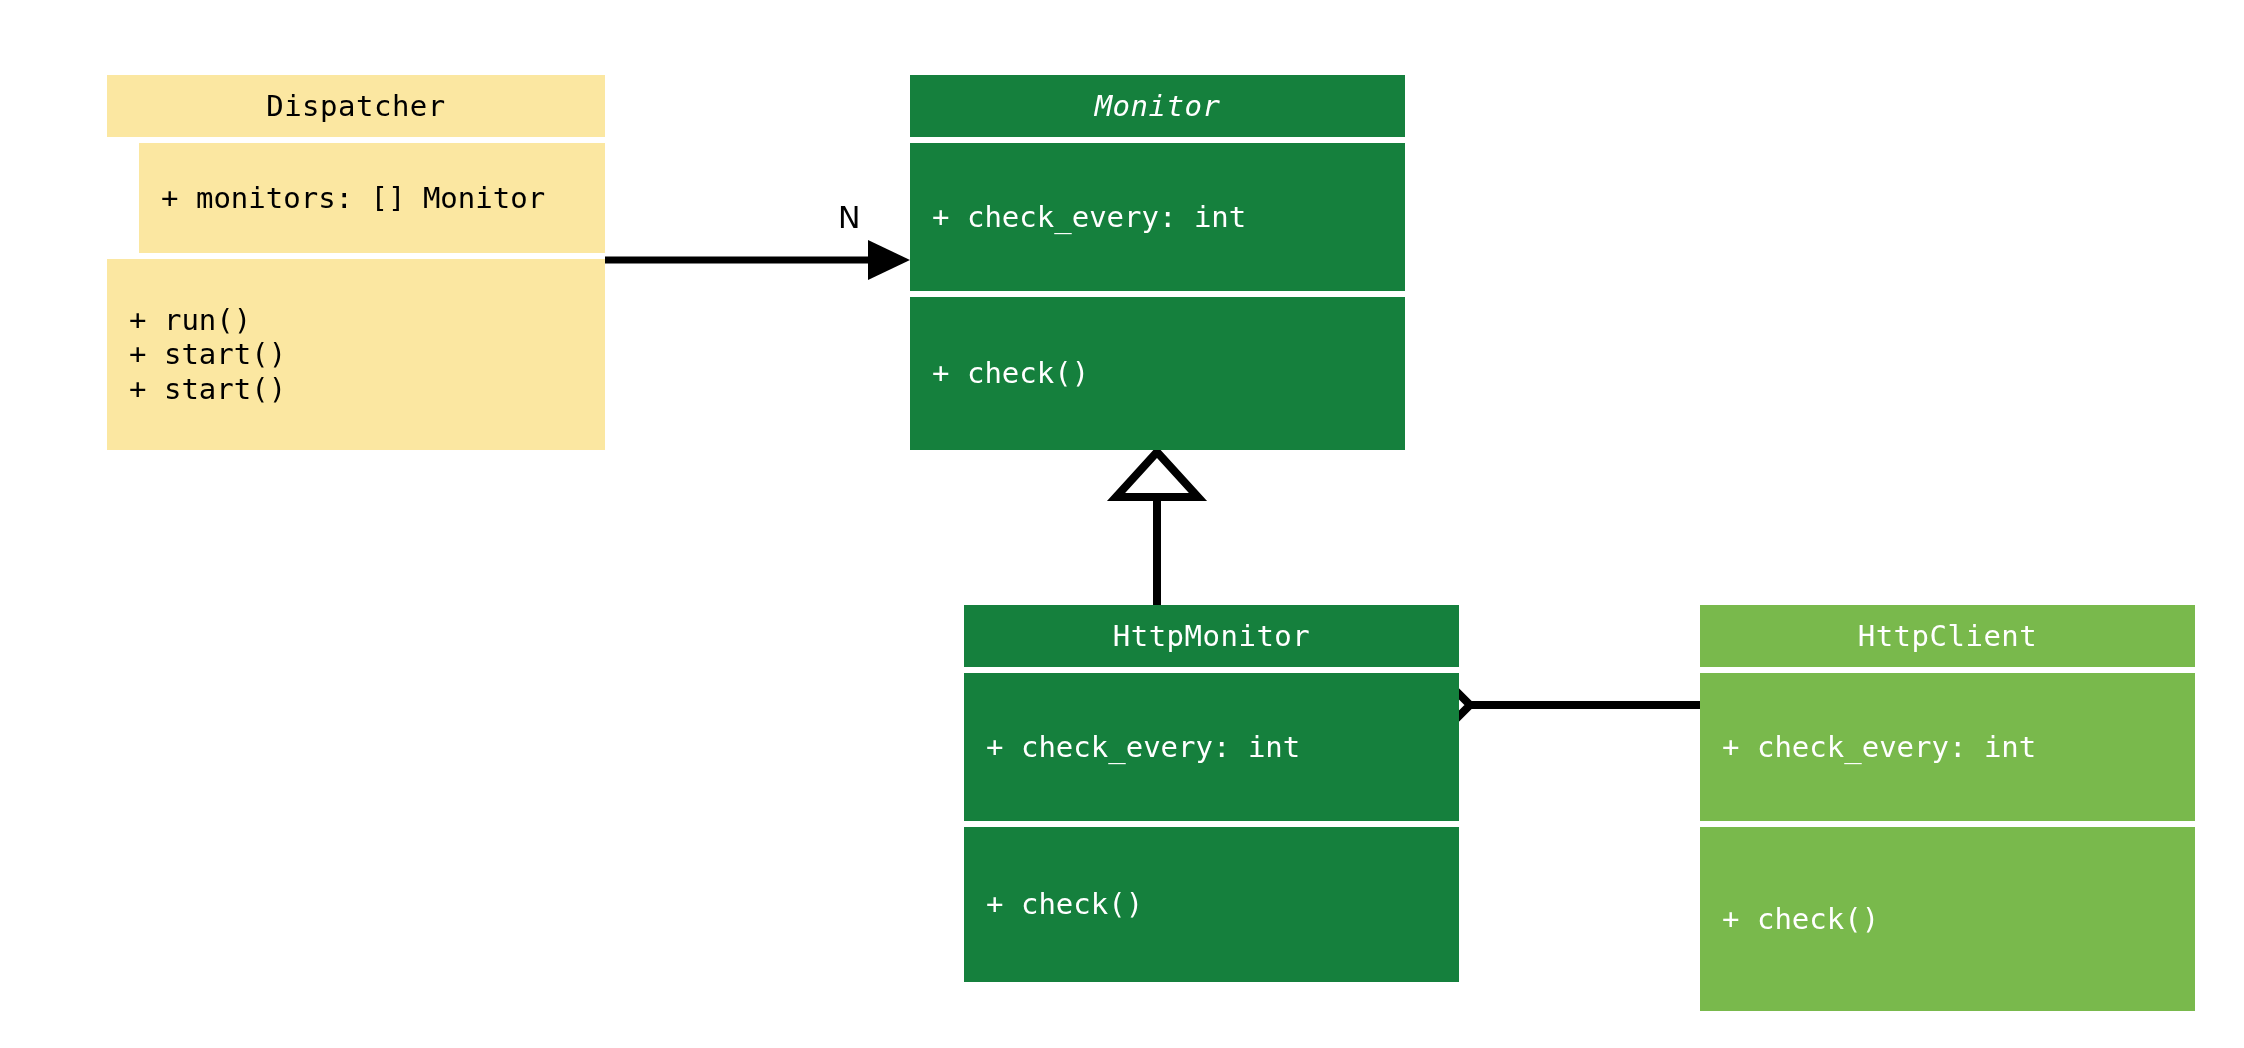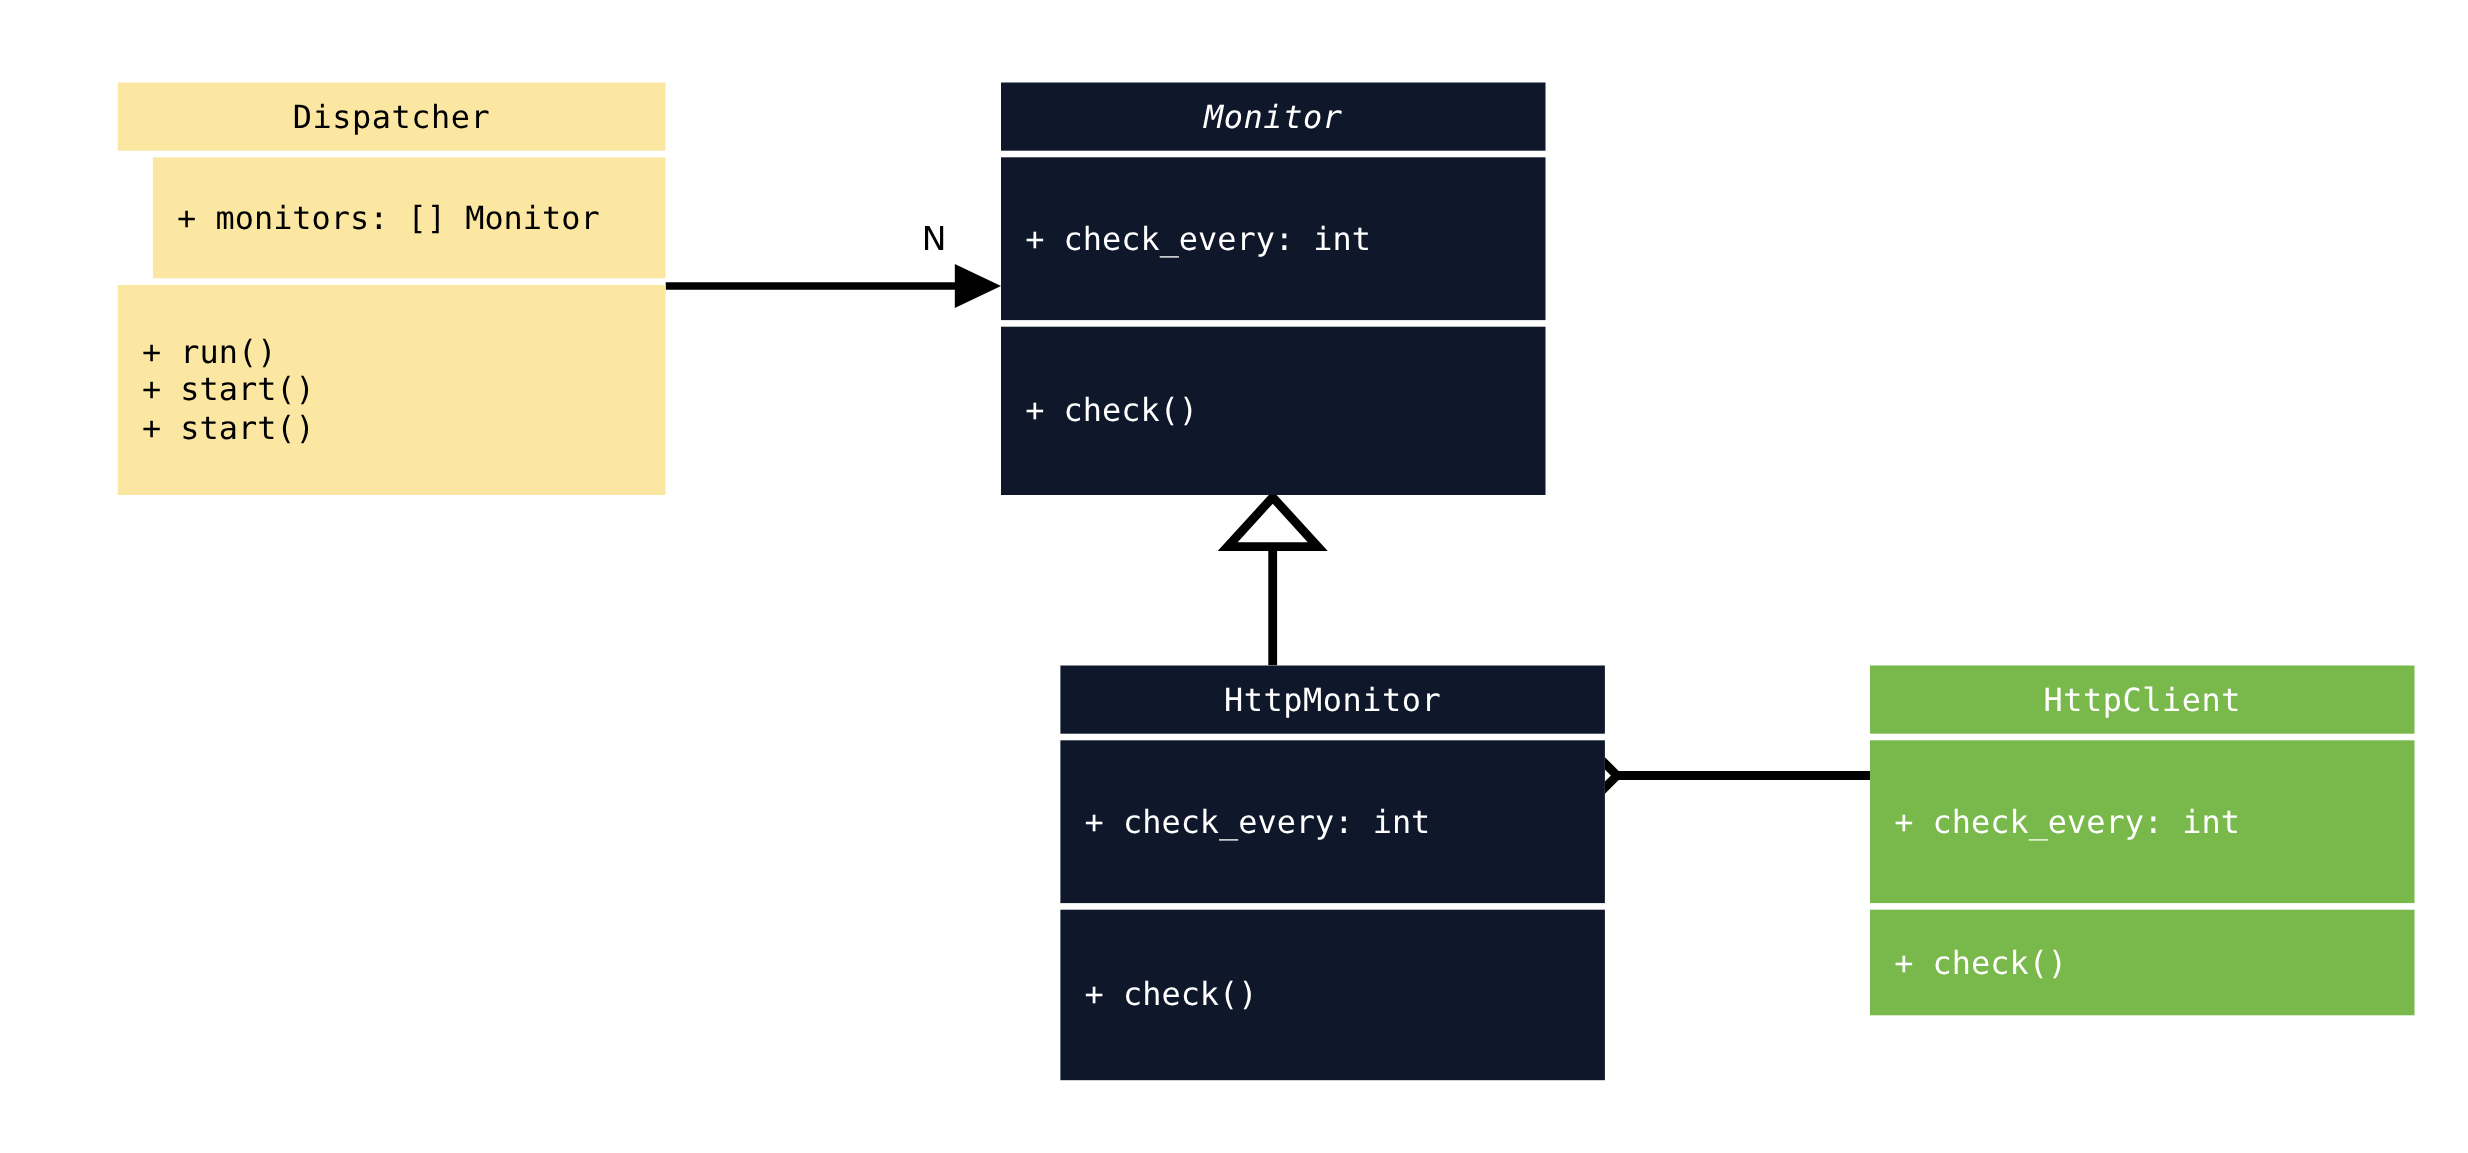--- a/index.html
+++ b/index.html
@@ -59,21 +59,21 @@
   .member-line {
     white-space: pre;
     line-height: 1.18;
   }
 
   
   .theme-yellow .compartment { background: #fbe7a1; }
   .theme-yellow .cls-title,
   .theme-yellow .member-line { color: #000000; }
 
-  .theme-blue .compartment { background: #0f172a; }
+  .theme-blue .compartment { background: #15803d; }
   .theme-blue .cls-title,
   .theme-blue .member-line { color: #ffffff; }
 
   .theme-green .compartment { background: #79b94c; }
   .theme-green .cls-title,
   .theme-green .member-line { color: #ffffff; }
 
   .abstract .cls-title { font-style: italic; }
 
   
@@ -133,21 +133,21 @@
       </div>
       <div class="uml-class theme-blue" style="left: 964px; top: 605px; width: 495px; height: 377px;">
         <div class="compartment cls-title" style="height: 62px;">HttpMonitor</div>
         <div class="compartment cls-attrs" style="flex: 0 0 148px;">
           <div class="member-line">+ check_every: int</div>
         </div>
         <div class="compartment cls-methods" style="flex: 1 1 auto;">
           <div class="member-line">+ check()</div>
         </div>
       </div>
-      <div class="uml-class theme-green" style="left: 1700px; top: 605px; width: 495px; height: 318px;">
+      <div class="uml-class theme-green" style="left: 1700px; top: 605px; width: 495px; height: 406px;">
         <div class="compartment cls-title" style="height: 62px;">HttpClient</div>
         <div class="compartment cls-attrs" style="flex: 0 0 148px;">
           <div class="member-line">+ check_every: int</div>
         </div>
         <div class="compartment cls-methods" style="flex: 1 1 auto;">
           <div class="member-line">+ check()</div>
         </div>
       </div>
     </div>
 

